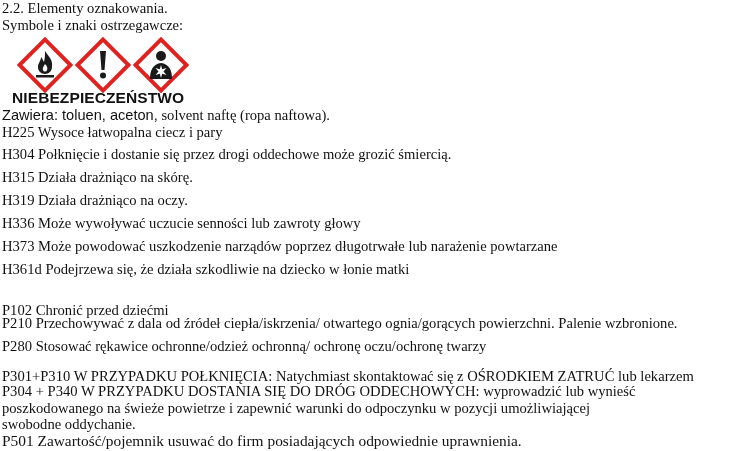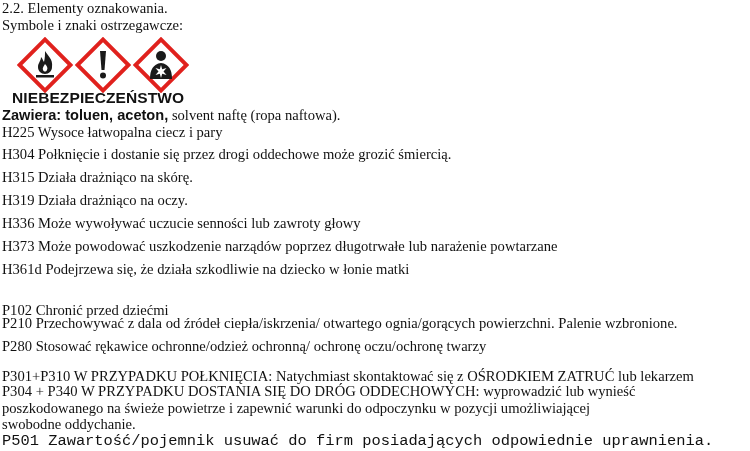--- a/index.html
+++ b/index.html
@@ -5,33 +5,33 @@
     html, body { margin: 0; padding: 0; background: #ffffff; }
     body {
       width: 750px; height: 451px; overflow: hidden; position: relative;
       color: #111111;
       font-family: "Liberation Serif", "DejaVu Serif", serif;
     }
     .line {
       position: absolute; left: 2px; white-space: nowrap;
       font-size: 14.6px; line-height: 17px;
     }
-    .sans { font-family: "Liberation Sans", "DejaVu Sans", sans-serif; font-weight: bold; }
+    .sans { font-family: "Liberation Sans", "DejaVu Sans", sans-serif; }
     .signal {
       position: absolute; left: 12px; top: 89px;
       font-family: "Liberation Sans", "DejaVu Sans", sans-serif;
       font-weight: bold; font-size: 15.5px; line-height: 17px;
       letter-spacing: 0.1px;
     }
     .pictos { position: absolute; left: 17px; top: 37px; height: 56px; }
     .picto { position: absolute; top: 0; width: 56px; height: 56px; }
     .picto svg { width: 56px; height: 56px; display: block; }
     .p501 {
       position: absolute; left: 2px; top: 432px; white-space: nowrap;
-      font-family: Liberation Mono, monospace;
+      font-family: Liberation Serif, serif;
       font-size: 15.4px; line-height: 18px;
     }
   </style>
 </head>
 <body>
 
 <div class="line" style="top:0px;">2.2. Elementy oznakowania.</div>
 <div class="line" style="top:17px;">Symbole i znaki ostrzegawcze:</div>
 
 <div class="pictos">

